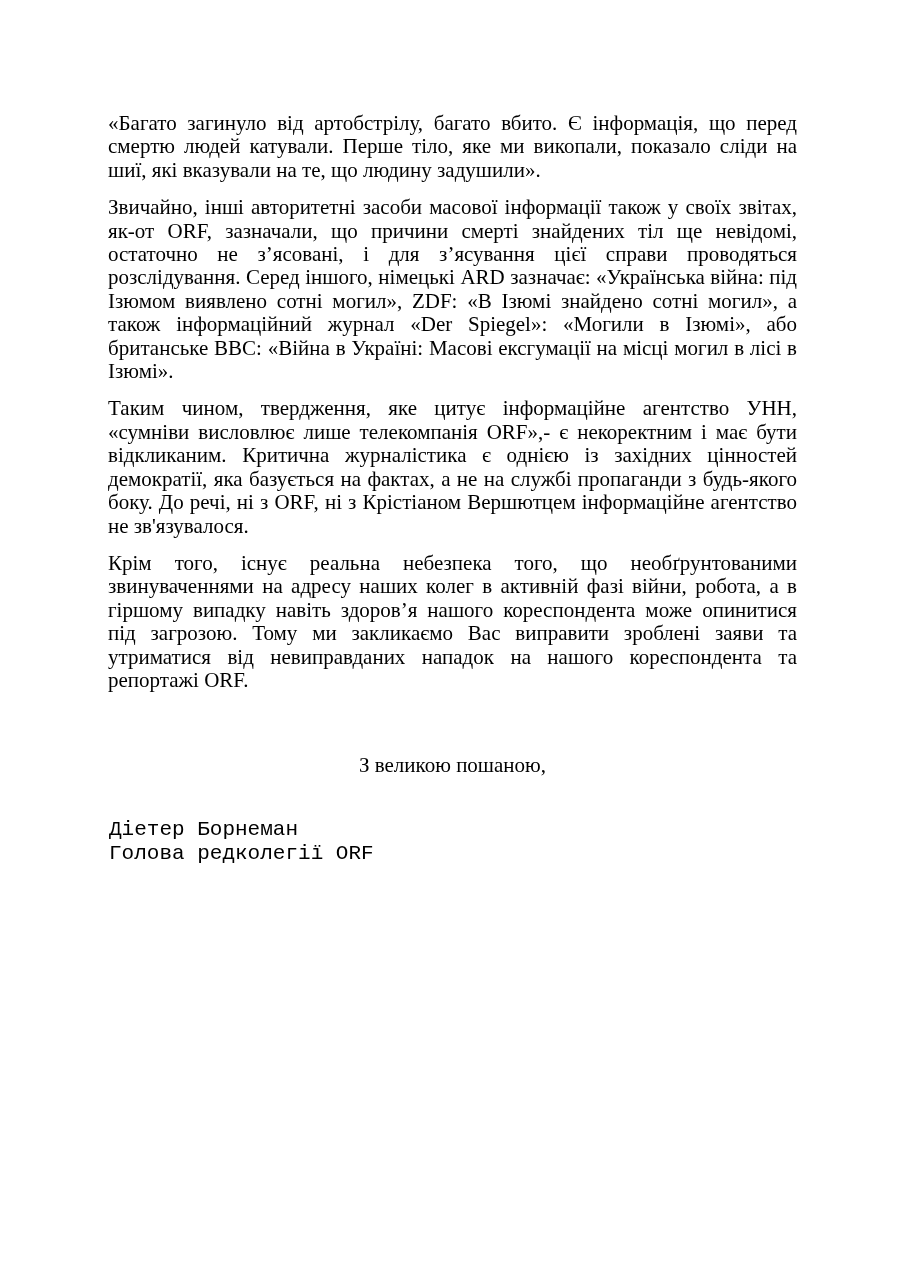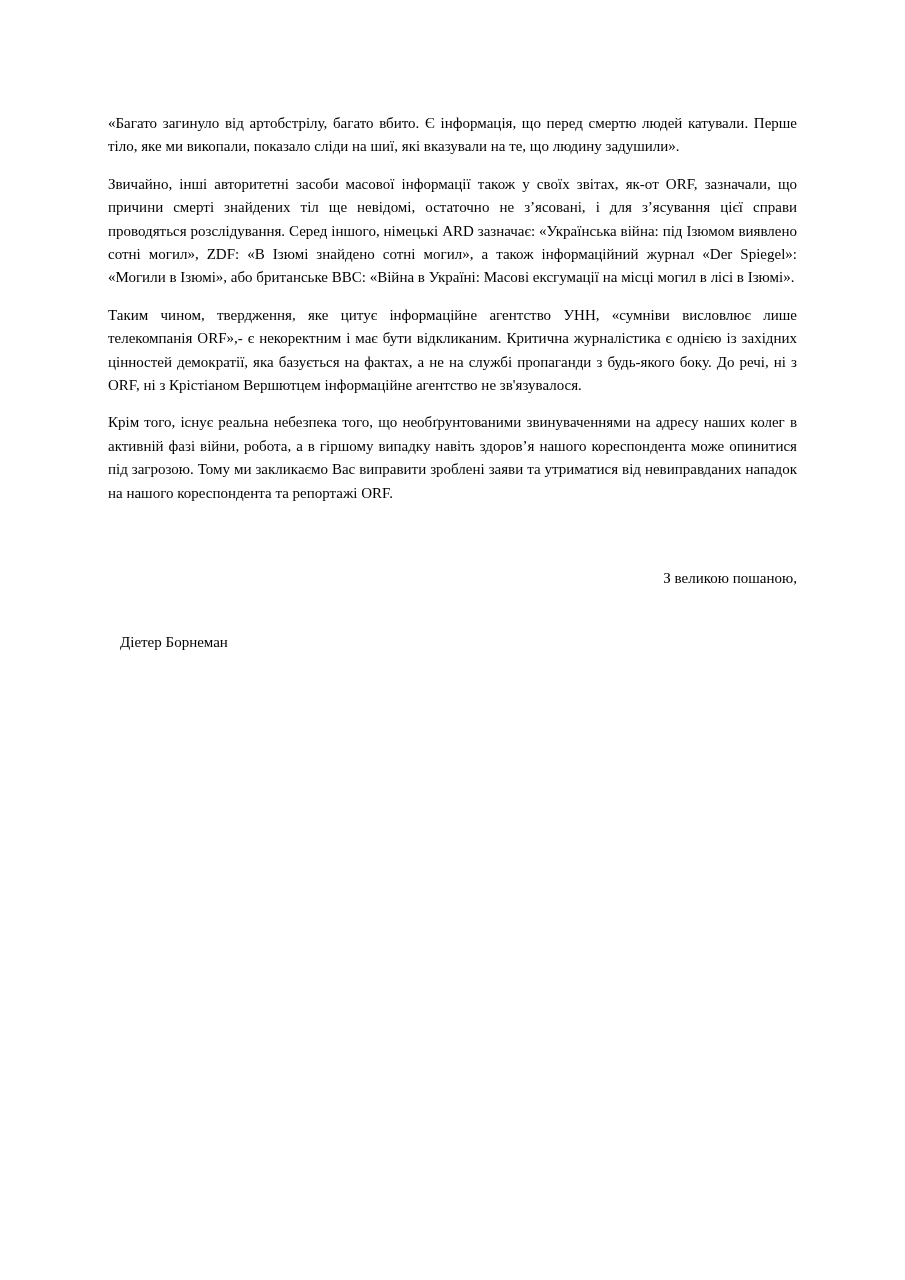--- a/index.html
+++ b/index.html
@@ -9,53 +9,55 @@
   }
   .page {
     position: relative;
     box-sizing: border-box;
     width: 905px;
     height: 1280px;
     background: #ffffff;
     color: #000000;
     padding: 112px 108px 0 108px;
     font-family: "Liberation Serif", "DejaVu Serif", serif;
-    font-size: 15px;
+    font-size: 21px;
     line-height: 23.4px;
     overflow: hidden;
     border-radius: 6px;
   }
   .para {
     margin: 0 0 14px 0;
     text-align: justify;
     text-justify: inter-word;
   }
   .closing {
     margin: 62px 0 0 0;
-    text-align: right;
+    text-align: center;
   }
   .signature-block {
     margin: 40px 0 0 0;
   }
   .sig-line {
-    margin: 12px;
+    margin: 1px;
     text-align: left;
+    font-family: Liberation Mono, monospace;
   }
 </style>
 </head>
 <body>
 
 <div class="page">
   <p class="para">«Багато загинуло від артобстрілу, багато вбито. Є інформація, що перед смертю людей катували. Перше тіло, яке ми викопали, показало сліди на шиї, які вказували на те, що людину задушили».</p>
 
   <p class="para">Звичайно, інші авторитетні засоби масової інформації також у своїх звітах, як-от ORF, зазначали, що причини смерті знайдених тіл ще невідомі, остаточно не з’ясовані, і для з’ясування цієї справи проводяться розслідування. Серед іншого, німецькі ARD зазначає: «Українська війна: під Ізюмом виявлено сотні могил», ZDF: «В Ізюмі знайдено сотні могил», а також інформаційний журнал «Der Spiegel»: «Могили в Ізюмі», або британське BBC: «Війна в Україні: Масові ексгумації на місці могил в лісі в Ізюмі».</p>
 
   <p class="para">Таким чином, твердження, яке цитує інформаційне агентство УНН, «сумніви висловлює лише телекомпанія ORF»,- є некоректним і має бути відкликаним. Критична журналістика є однією із західних цінностей демократії, яка базується на фактах, а не на службі пропаганди з будь-якого боку. До речі, ні з ORF, ні з Крістіаном Вершютцем інформаційне агентство не зв'язувалося.</p>
 
 
   <p class="para">Крім того, існує реальна небезпека того, що необґрунтованими звинуваченнями на адресу наших колег в активній фазі війни, робота, а в гіршому випадку навіть здоров’я нашого кореспондента може опинитися під загрозою. Тому ми закликаємо Вас виправити зроблені заяви та утриматися від невиправданих нападок на нашого кореспондента та репортажі ORF.</p>
 
   <p class="closing">З великою пошаною,</p>
 
   <div class="signature-block">
     <p class="sig-line">Діетер Борнеман</p>
+    <p class="sig-line">Голова редколегії ORF</p>
   </div>
 </div>
 
 </body></html>

